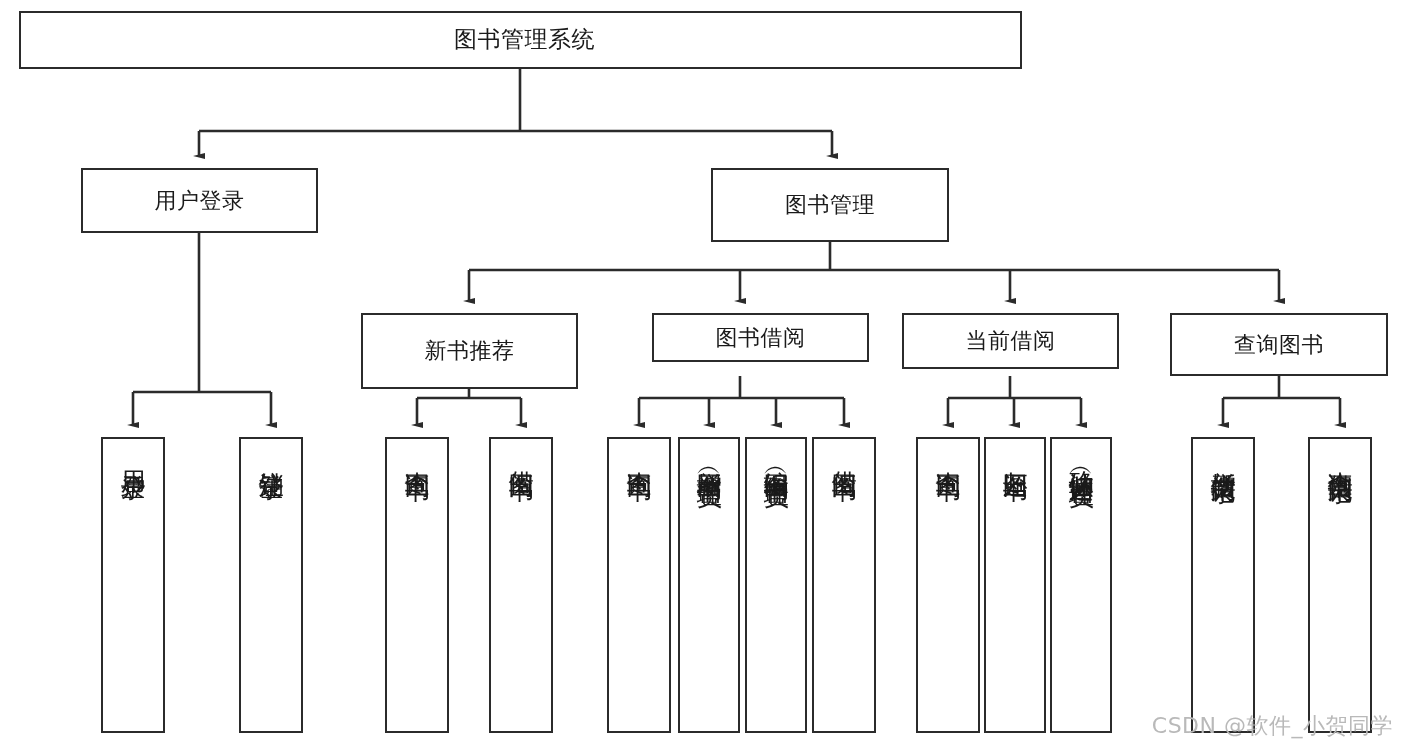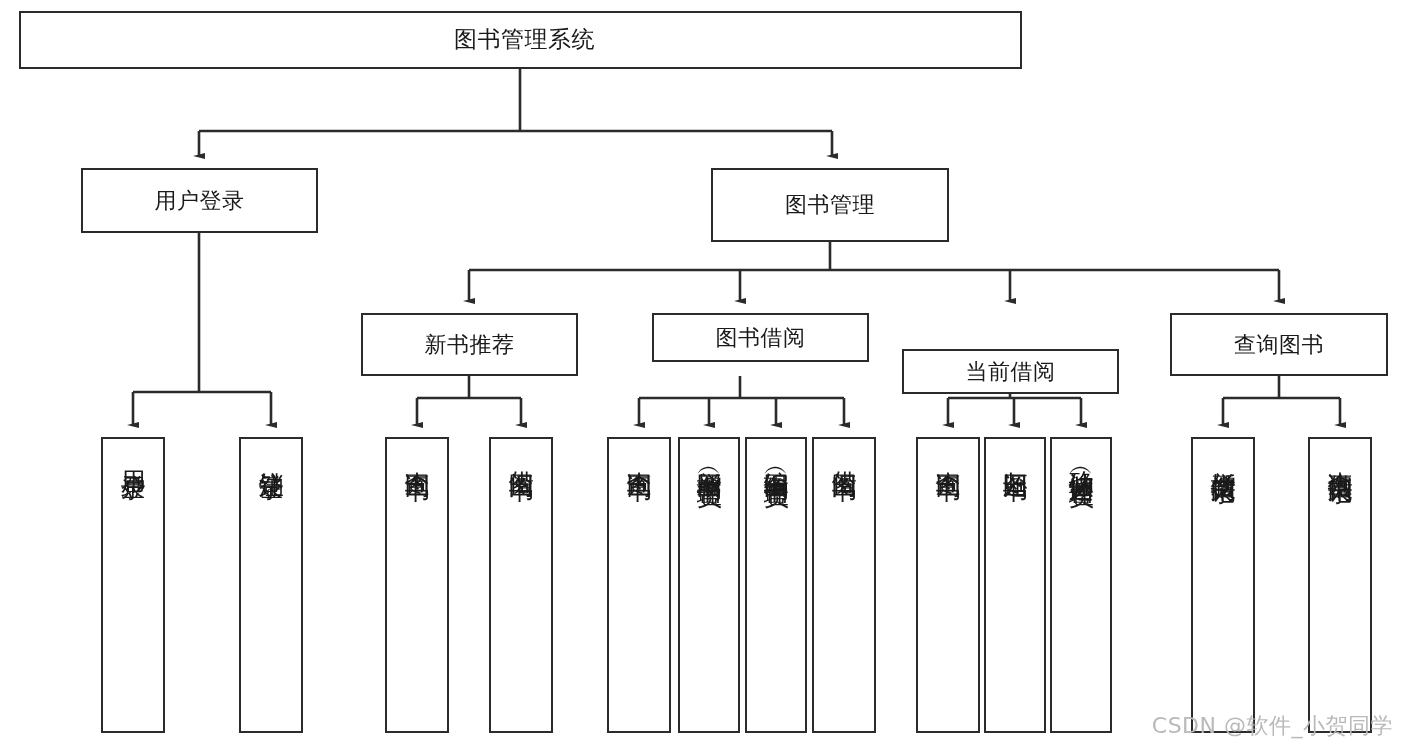--- a/index.html
+++ b/index.html
@@ -144,27 +144,27 @@
     <span class="label">图书管理系统</span>
   </div>
 
   <div class="node horiz" style="left:81px; top:168px; width:237px; height:65px;">
     <span class="label">用户登录</span>
   </div>
   <div class="node horiz" style="left:711px; top:168px; width:238px; height:74px;">
     <span class="label">图书管理</span>
   </div>
 
-  <div class="node horiz" style="left:361px; top:313px; width:217px; height:63px;">
+  <div class="node horiz" style="left:361px; top:313px; width:217px; height:76px;">
     <span class="label">新书推荐</span>
   </div>
   <div class="node horiz" style="left:652px; top:313px; width:217px; height:49px;">
     <span class="label">图书借阅</span>
   </div>
-  <div class="node horiz" style="left:902px; top:313px; width:217px; height:45px;margin-top:36px;">
+  <div class="node horiz" style="left:902px; top:313px; width:217px; height:56px;">
     <span class="label">当前借阅</span>
   </div>
   <div class="node horiz" style="left:1170px; top:313px; width:218px; height:63px;">
     <span class="label">查询图书</span>
   </div>
 
   <div class="node vert" style="left:101px; top:437px; width:64px; height:296px;">
     <span class="label">用户登录</span>
   </div>
   <div class="node vert" style="left:239px; top:437px; width:64px; height:296px;">

